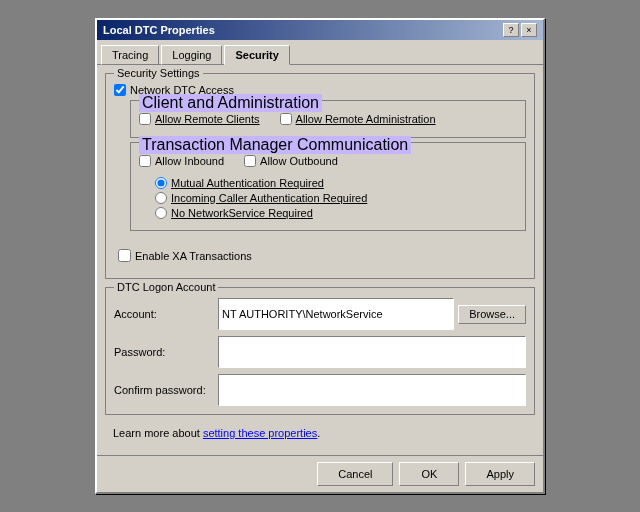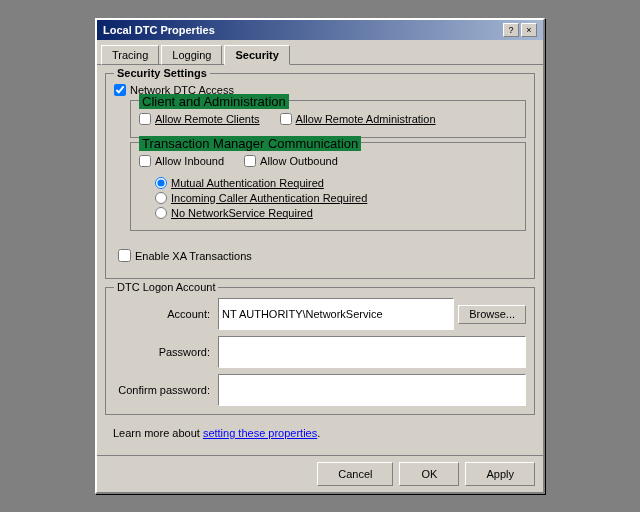--- a/index.html
+++ b/index.html
@@ -84,21 +84,20 @@
       padding: 4px 8px 8px 8px;
       position: relative;
     }
     .groupbox-title {
       position: absolute;
       top: -7px;
       left: 8px;
       background: #d4d0c8;
       padding: 0 3px;
       font-size: 11px;
-      font-weight: bold;
     }
     .groupbox-inner {
       margin-top: 6px;
     }
     .checkbox-row {
       display: flex;
       align-items: center;
       margin-bottom: 4px;
       gap: 4px;
     }
@@ -109,23 +108,23 @@
     .inner-groupbox {
       border: 1px solid #808080;
       margin: 4px 0 4px 16px;
       padding: 4px 8px 8px 8px;
       position: relative;
     }
     .inner-groupbox-title {
       position: absolute;
       top: -7px;
       left: 8px;
-      background: #15803d;
+      background: #c4b5fd;
       padding: 0 3px;
-      font-size: 13px;
+      font-size: 16px;
     }
     .two-col {
       display: flex;
       gap: 20px;
       margin-top: 6px;
     }
     .radio-group {
       margin-top: 6px;
       margin-left: 16px;
     }
@@ -163,21 +162,21 @@
       font-size: 11px;
     }
     .form-row {
       display: flex;
       align-items: center;
       margin-top: 6px;
       gap: 4px;
     }
     .form-label {
       width: 100px;
-      text-align: right;
+      text-align: left;
       padding-right: 4px;
     }
     .form-input {
       flex: 1;
       height: 32px;
       border: 1px solid;
       border-color: #808080 #ffffff #ffffff #808080;
       background: white;
       padding: 1px 3px;
       font-size: 11px;

